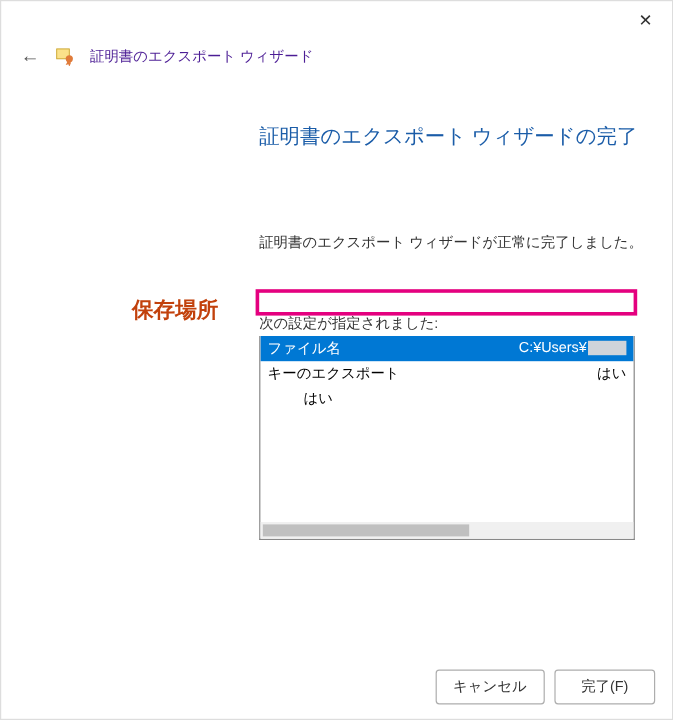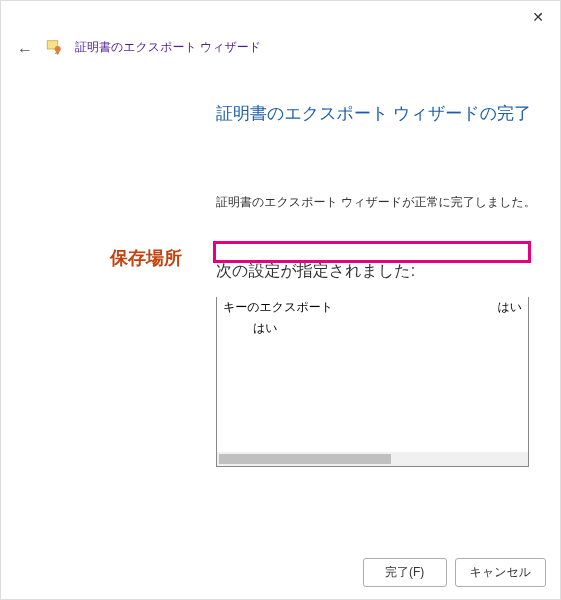--- a/index.html
+++ b/index.html
@@ -56,23 +56,23 @@
       color: #1a5ca8;
       font-weight: normal;
       margin-bottom: 69px;
     }
     .completion-msg {
       font-size: 12px;
       color: #333;
       margin-bottom: 50px;
     }
     .settings-label {
-      font-size: 16px;
-      color: #333;
-      margin-bottom: 15px;
+      font-size: 12px;
+      color: #333;
+      margin-bottom: 2px;
     }
     .annotation-wrap {
       position: absolute;
       left: 109px;
       top: 245px;
       font-size: 18px;
       font-weight: bold;
       color: #c2410c;
     }
     .table-container {
@@ -168,34 +168,38 @@
   </span>
   <span class="wizard-title">証明書のエクスポート ウィザード</span>
 </div>
 
 <div class="content">
   <h1 class="main-heading">証明書のエクスポート ウィザードの完了</h1>
   <p class="completion-msg">証明書のエクスポート ウィザードが正常に完了しました。</p>
   <p class="settings-label">次の設定が指定されました:</p>
 
   <div class="table-container">
+    <div class="row selected">
+      <span class="label">ファイル名</span>
+      <span class="value"><span>C:¥Users¥</span><span class="redacted"></span></span>
+    </div>
     <div class="row">
       <span class="label">キーのエクスポート</span>
       <span class="value">はい</span>
     </div>
     <div class="row">
       <span class="value">はい</span>
     </div>
     <div class="row">
     </div>
     <div class="scrollbar-h">
       <div class="scroll-thumb"></div>
     </div>
   </div>
 </div>
 
 <div class="annotation-wrap">保存場所</div>
 <div class="highlight-box"></div>
 
 <div class="footer">
+  <button class="btn">キャンセル</button>
   <button class="btn">完了(F)</button>
-  <button class="btn">キャンセル</button>
 </div>
 
 </body></html>

